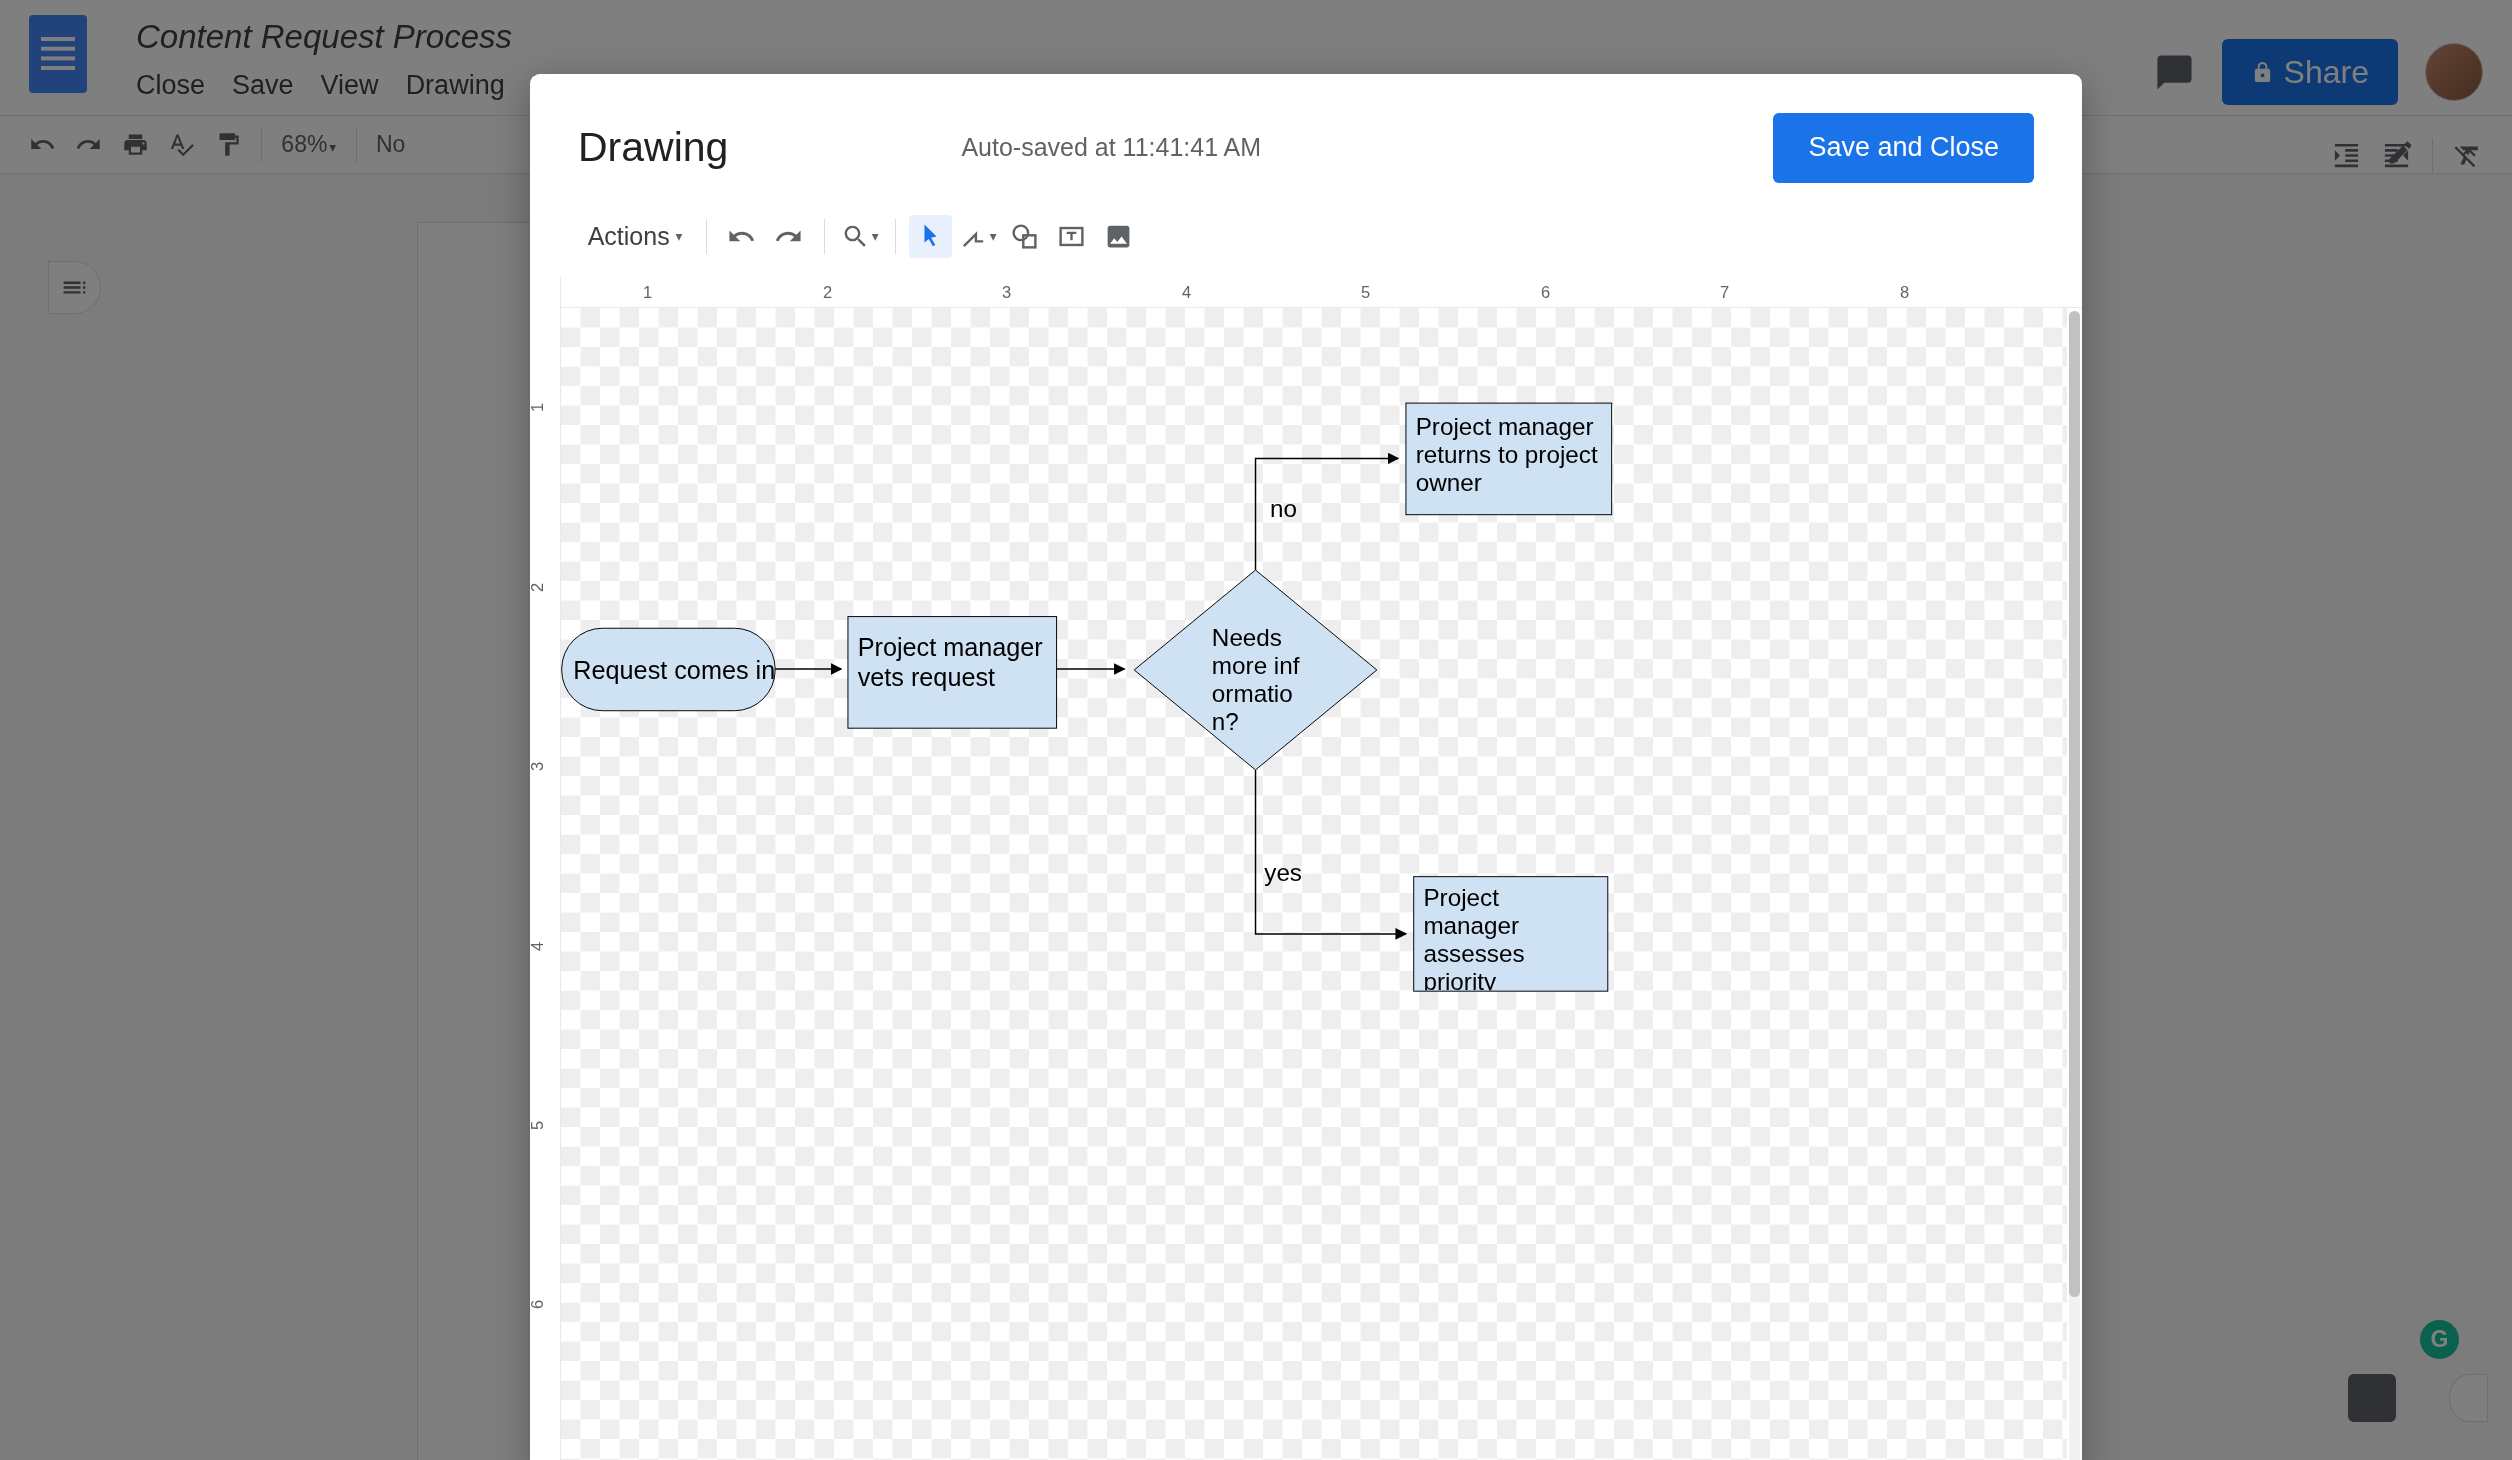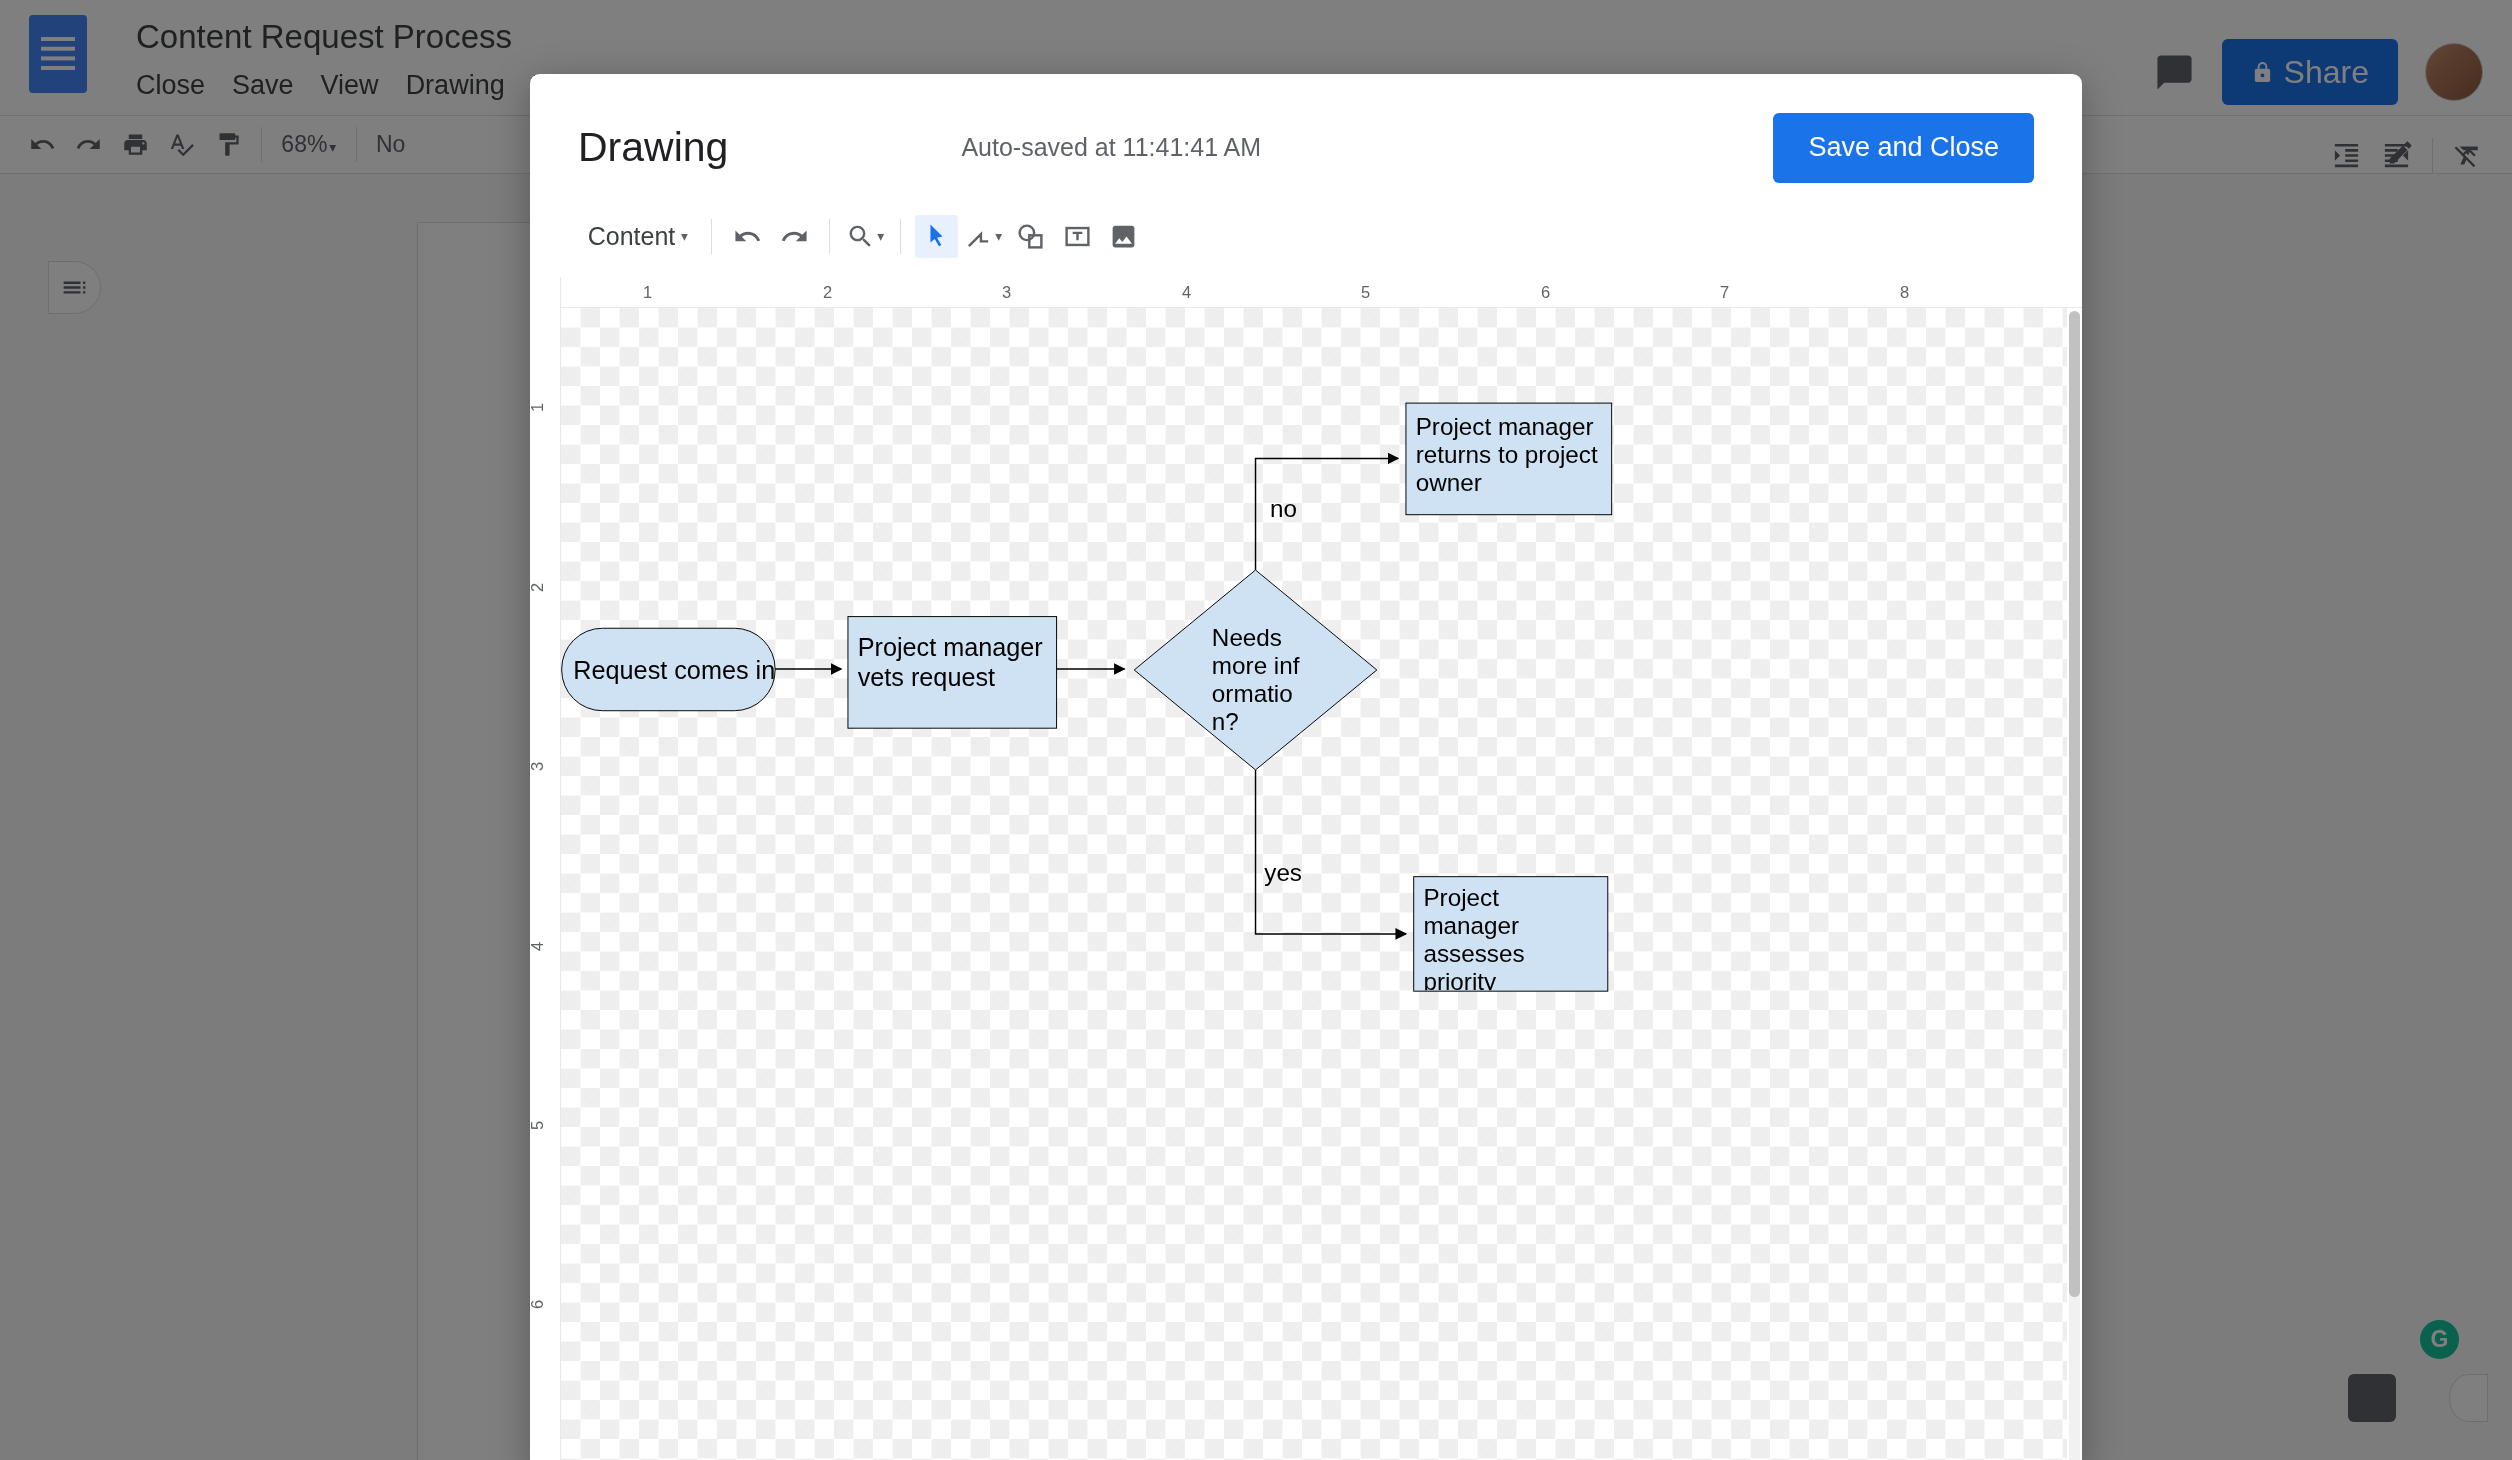--- a/index.html
+++ b/index.html
@@ -54,20 +54,21 @@
     box-shadow: 0 9.7px 0 #fff, 0 19.4px 0 #fff, 0 29px 0 #fff;
     margin-bottom: 29px;
   }
   
   .docs-title {
     position: absolute;
     left: 136px;
     top: 17.5px;
     font-size: 33px;
     color: #3c4043;
+    font-style: italic;
   }
   
   .docs-menus {
     position: absolute;
     left: 136px;
     top: 70px;
     display: flex;
     gap: 27px;
     font-size: 27px;
     color: #3c4043;
@@ -501,21 +502,21 @@
 
 <div class="modal">
   <div class="modal-header">
     <div class="modal-title">Drawing</div>
     <div class="autosave">Auto-saved at 11:41:41 AM</div>
     <button class="save-close-btn">Save and Close</button>
   </div>
 
   <div class="modal-toolbar">
     <div class="actions-btn dropdown-caret">
-      <span>Content</span>
+      <span>Actions</span>
     </div>
     <div class="modal-sep"></div>
     <div class="tb-btn">
       <svg viewBox="0 0 24 24" fill="currentColor">
           <path d="M12.5 8c-2.65 0-5.05.99-6.9 2.6L2 7v9h9l-3.62-3.62c1.39-1.16 3.16-1.88 5.12-1.88 3.54 0 6.55 2.31 7.6 5.5l2.37-.78C21.08 11.03 17.15 8 12.5 8z"></path>
         </svg>
     </div>
     <div class="tb-btn">
       <svg viewBox="0 0 24 24" fill="currentColor">
           <path d="M18.4 10.6C16.55 8.99 14.15 8 11.5 8c-4.65 0-8.58 3.03-9.96 7.22L3.9 16c1.05-3.19 4.05-5.5 7.6-5.5 1.95 0 3.73.72 5.12 1.88L13 16h9V7l-3.6 3.6z"></path>

